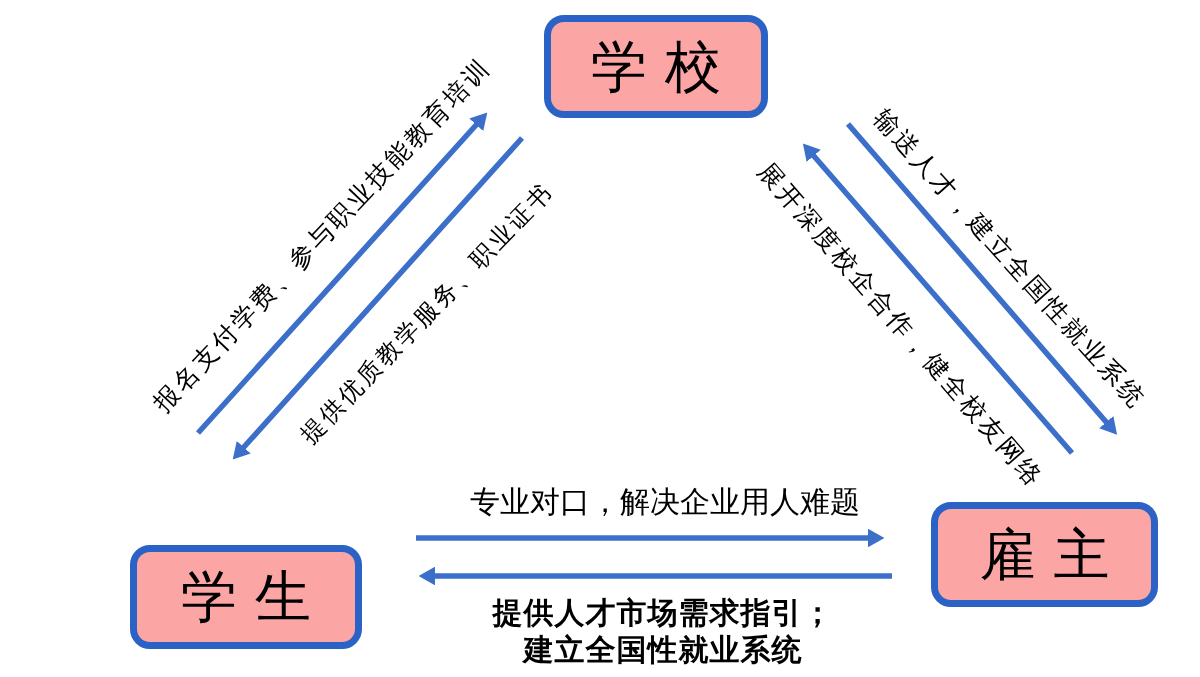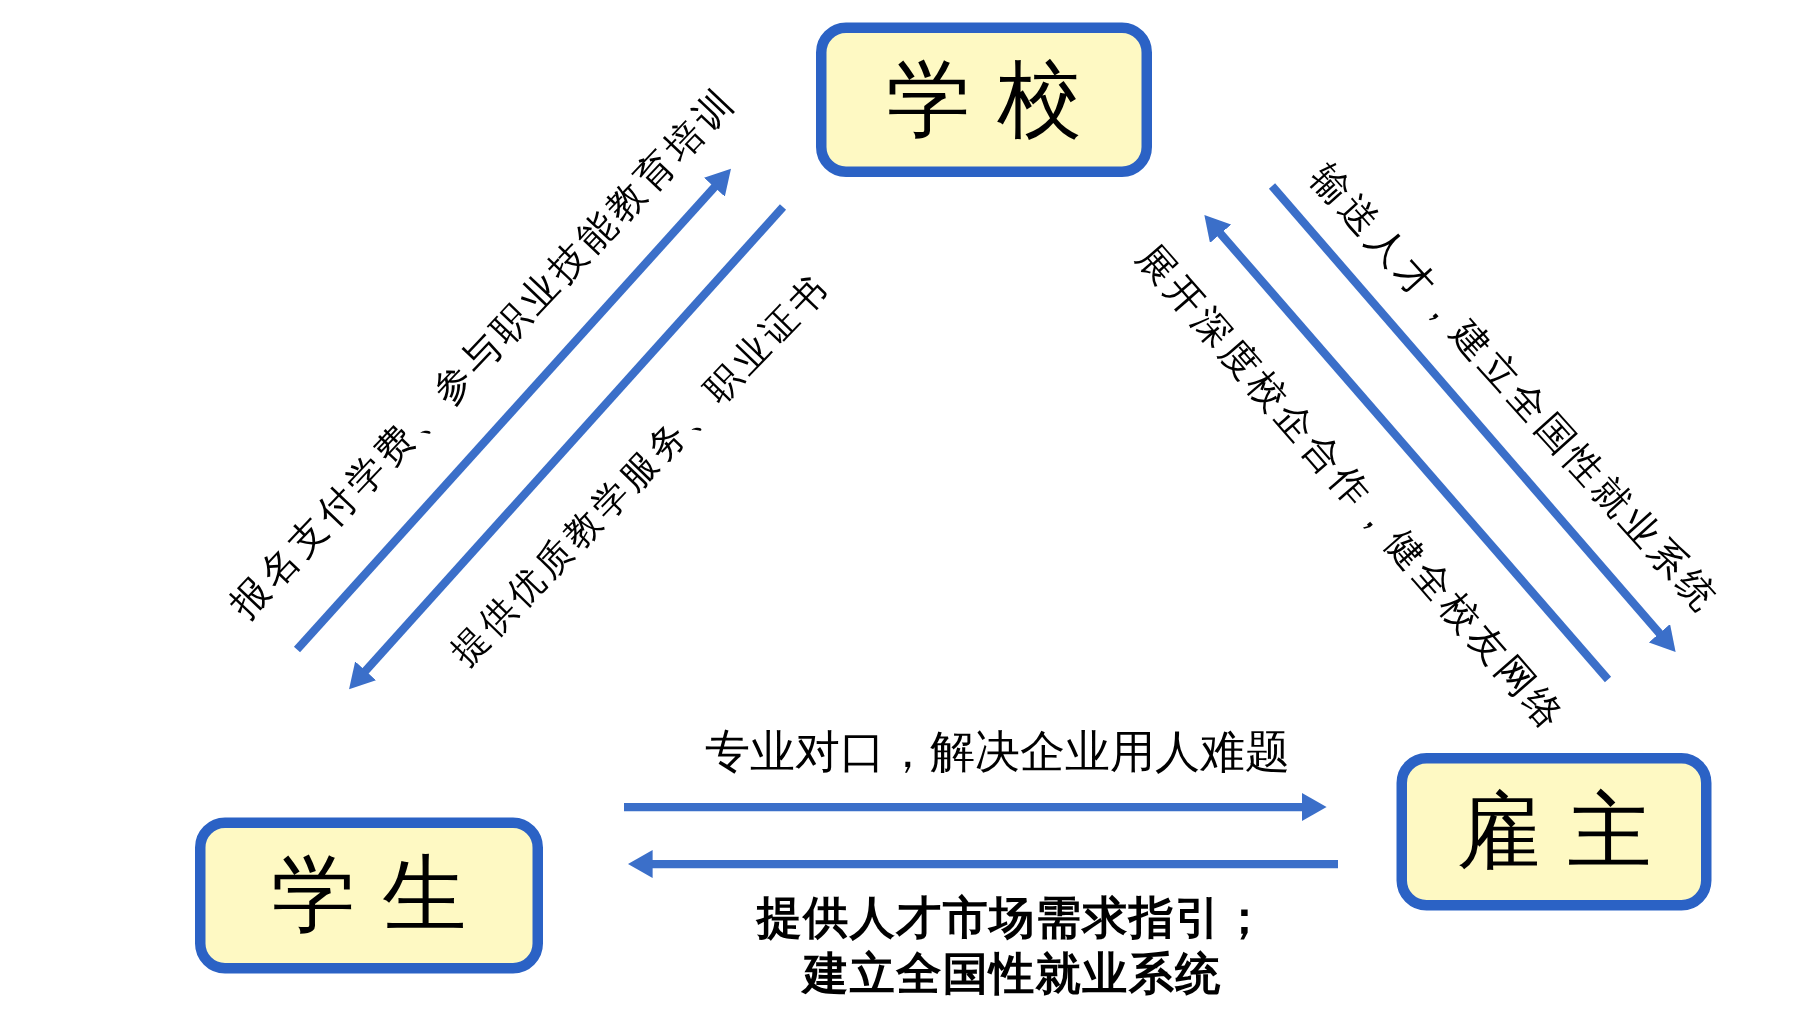--- a/index.html
+++ b/index.html
@@ -19,37 +19,37 @@
     position: absolute;
     left: 0; top: 0;
     width: 1200px;
     height: 677px;
   }
   .node {
     position: absolute;
     box-sizing: border-box;
     border: 7px solid #2b62c5;
     border-radius: 20px;
-    background: #fef9c3;
+    background: #fca5a5;
     display: flex;
     align-items: center;
     justify-content: center;
     color: #000000;
   }
   .node-label {
     font-size: 56px;
     font-weight: 500;
     letter-spacing: 18px;
     padding-left: 18px; 
     white-space: nowrap;
     line-height: 1;
   }
   .node-school   { left: 544px; top: 15px;  width: 224px; height: 103px; }
   .node-student  { left: 130px; top: 503px; width: 232px; height: 104px; margin-top: 42px; }
-  .node-employer { left: 931px; top: 502px; width: 210px; height: 105px; }
+  .node-employer { left: 931px; top: 502px; width: 227px; height: 105px; }
 
   .edge-label {
     position: absolute;
     white-space: nowrap;
     color: #000000;
     font-size: 25px;
     letter-spacing: 3px;
     transform-origin: center center;
   }
   .lbl-enroll {
@@ -77,21 +77,20 @@
     transform: translate(-50%, -50%);
   }
   .lbl-feedback {
     left: 663px; top: 631px;
     font-size: 30px;
     font-weight: 600;
     letter-spacing: 1px;
     line-height: 37px;
     text-align: center;
     transform: translate(-50%, -50%);
-    margin-left: 12px;
   }
 </style>
 </head>
 <body>
 
 <div class="canvas">
 
   <svg class="arrow-layer" viewBox="0 0 1200 677" xmlns="http://www.w3.org/2000/svg">
     <defs>
       <marker id="ah" viewBox="0 0 3 3.4" markerWidth="3" markerHeight="3.4" refX="0.2" refY="1.7" orient="auto" markerUnits="strokeWidth">

